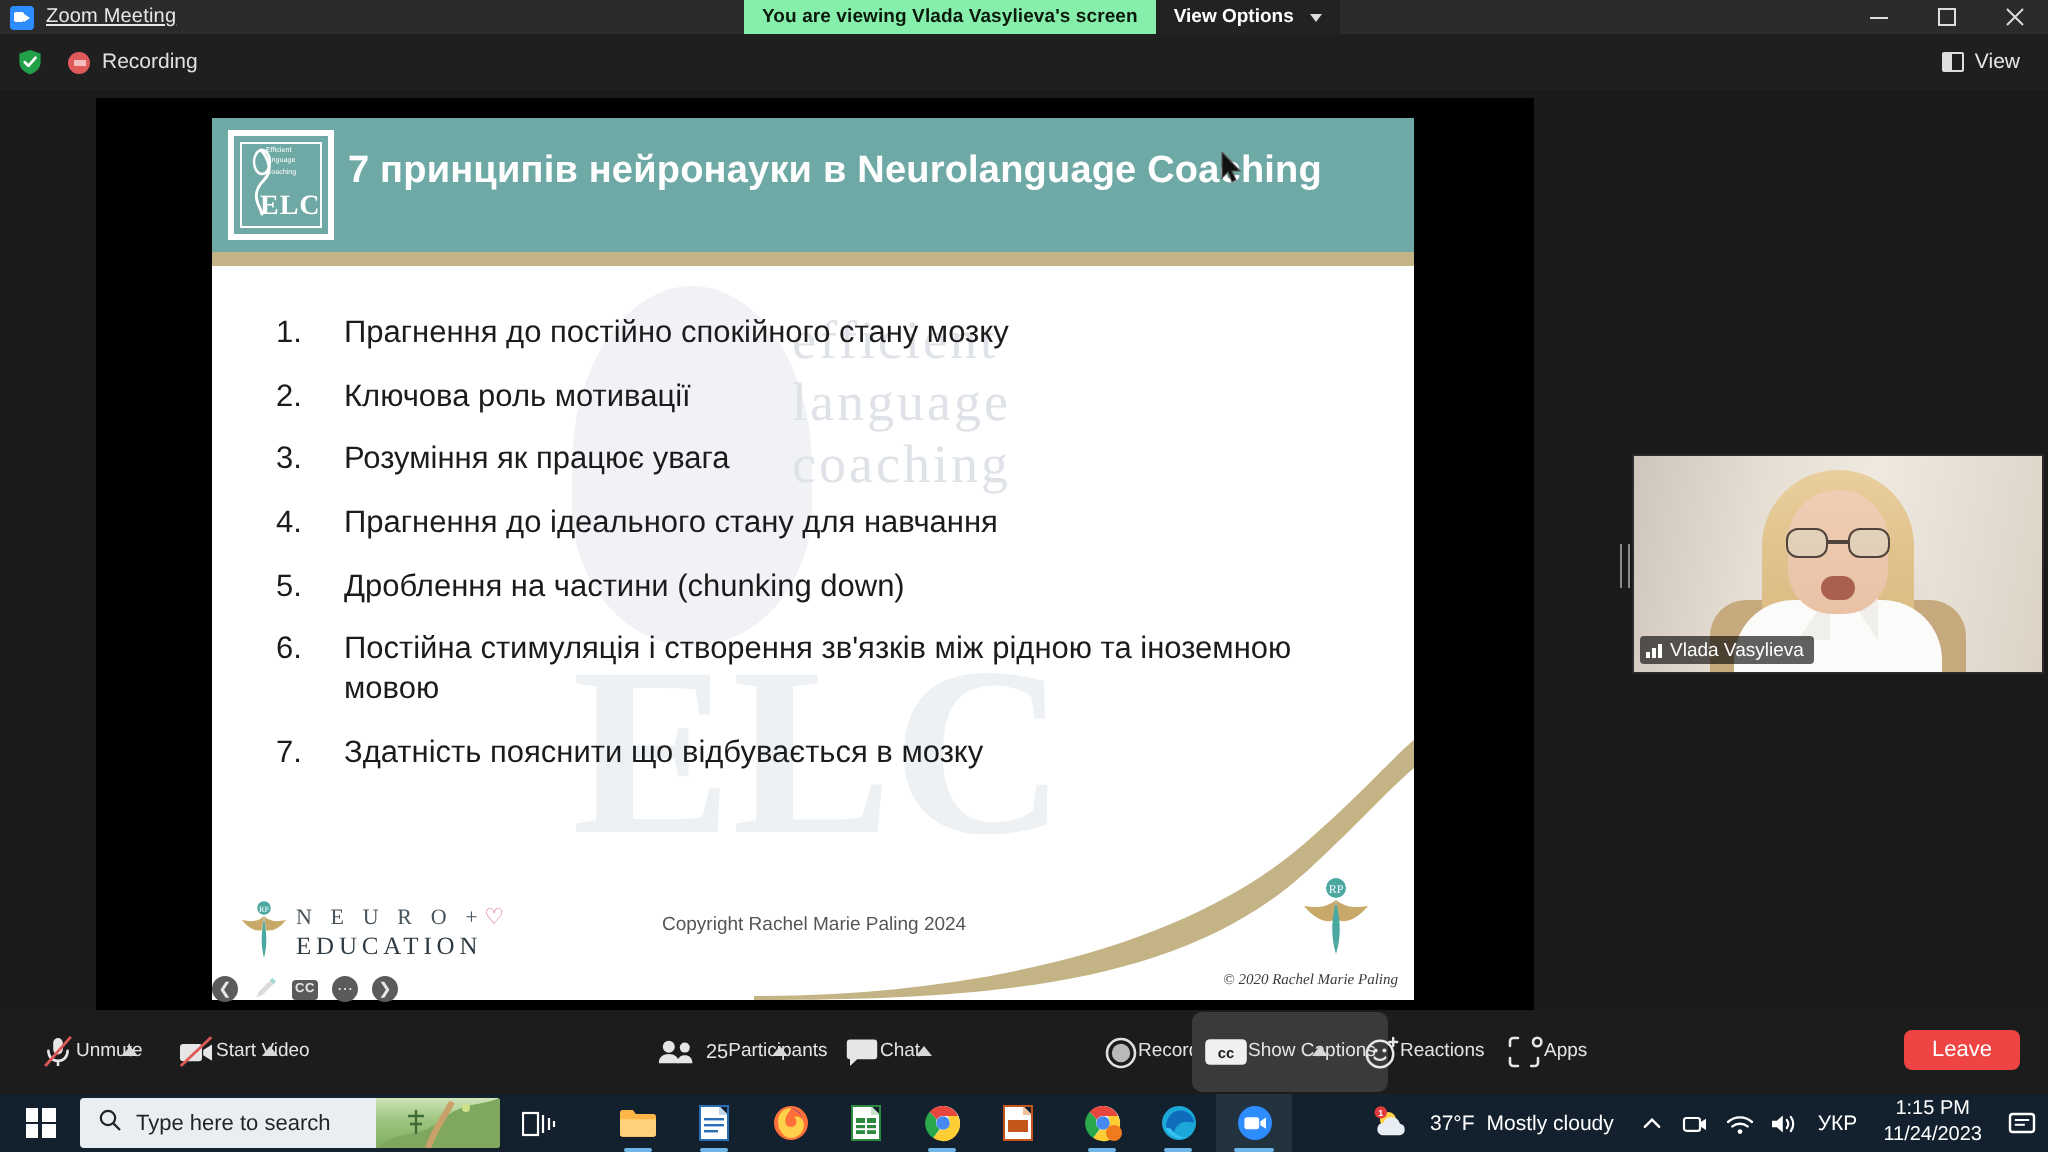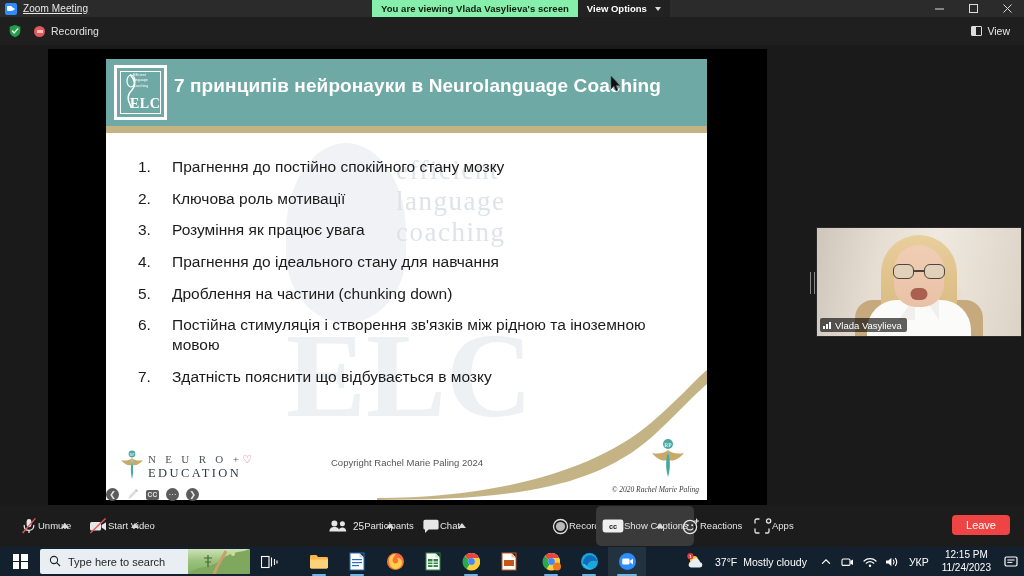--- a/index.html
+++ b/index.html
@@ -864,21 +864,21 @@
       </div>
       <div class="tray-ico">
         <svg width="14" height="12" viewBox="0 0 14 12">
           <path d="M1 4.4 H3.4 L6.4 1.8 V10.2 L3.4 7.6 H1 Z" fill="#fff"></path>
           <path d="M8.4 4 A3.4 3.4 0 0 1 8.4 8" fill="none" stroke="#fff" stroke-width="1.1" stroke-linecap="round"></path>
           <path d="M10.4 2.4 A6 6 0 0 1 10.4 9.6" fill="none" stroke="#fff" stroke-width="1.1" stroke-linecap="round"></path>
         </svg>
       </div>
       <div class="tray-lang">УКР</div>
       <div class="tray-clock">
-        <div>12:15 PM</div>
+        <div>1:15 PM</div>
         <div>11/24/2023</div>
       </div>
       <div class="tray-notif">
         <svg width="15" height="14" viewBox="0 0 15 14">
           <rect x="1" y="2" width="12" height="9" rx="1.4" fill="none" stroke="#fff" stroke-width="1.2"></rect>
           <line x1="3.4" y1="5" x2="10.6" y2="5" stroke="#fff" stroke-width="1"></line>
           <line x1="3.4" y1="7.4" x2="8.4" y2="7.4" stroke="#fff" stroke-width="1"></line>
         </svg>
       </div>
     </div>

